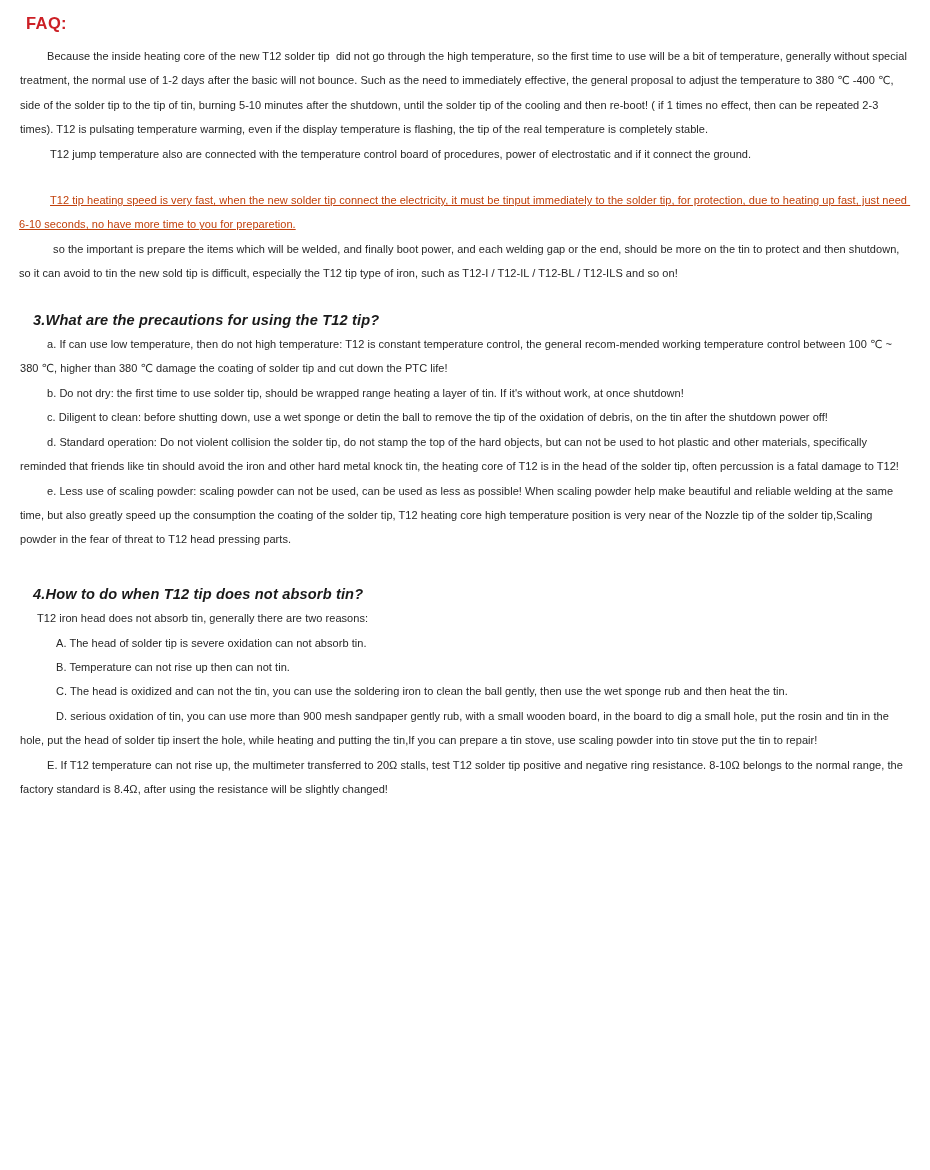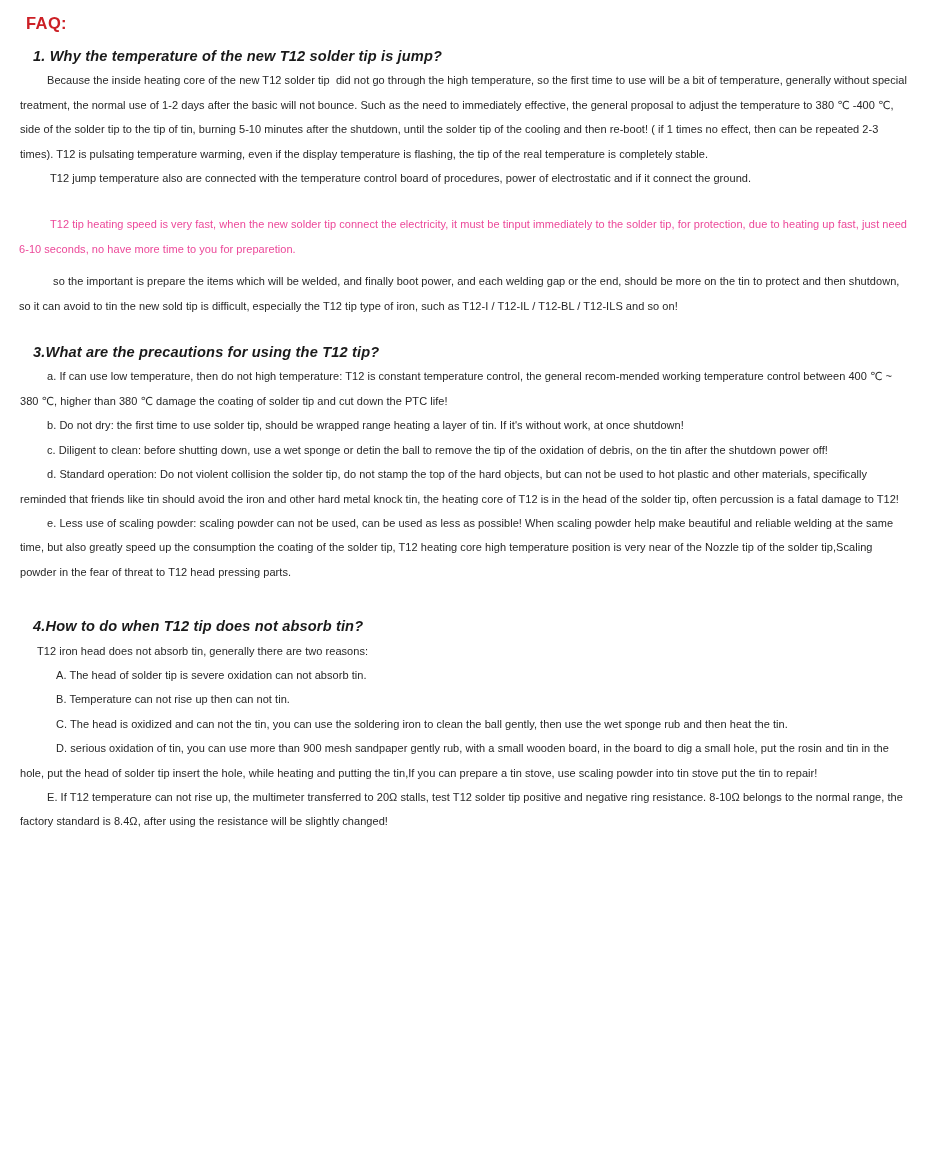--- a/index.html
+++ b/index.html
@@ -84,37 +84,36 @@
 </head>
 <body>
 
 <div class="page">
 
   <div class="faq-title" style="color: rgb(204, 32, 38);">FAQ:</div>
 
   <div class="body-wrap">
 
     <div class="qa-block">
-      <p class="heading">1. Why the temperature of the new T12 solder tip is jump?</p>
       <p class="para ind-sm" style="color: rgb(38, 38, 38);">Because the inside heating core of the new T12 solder tip  did not go through the high temperature, so the first time to use will be a bit of temperature, generally without special treatment, the normal use of 1-2 days after the basic will not bounce. Such as the need to immediately effective, the general proposal to adjust the temperature to 380 ℃ -400 ℃, side of the solder tip to the tip of tin, burning 5-10 minutes after the shutdown, until the solder tip of the cooling and then re-boot! ( if 1 times no effect, then can be repeated 2-3 times). T12 is pulsating temperature warming, even if the display temperature is flashing, the tip of the real temperature is completely stable.</p>
       <p class="para ind-md" style="color: rgb(38, 38, 38);">T12 jump temperature also are connected with the temperature control board of procedures, power of electrostatic and if it connect the ground.</p>
     </div>
 
     <div class="gap-md"></div>
 
     <div class="qa-block">
-      <p class="para ind-md" style="color: #ec4899;">T12 tip heating speed is very fast, when the new solder tip connect the electricity, it must be tinput immediately to the solder tip, for protection, due to heating up fast, just need 6-10 seconds, no have more time to you for preparetion.</p>
-      <p class="para ind-md" style="color: rgb(38, 38, 38); margin-top: 8px;"> so the important is prepare the items which will be welded, and finally boot power, and each welding gap or the end, should be more on the tin to protect and then shutdown, so it can avoid to tin the new sold tip is difficult, especially the T12 tip type of iron, such as T12-I / T12-IL / T12-BL / T12-ILS and so on!</p>
+      <p class="para ind-md" style="color: #c2410c; text-decoration: underline;">T12 tip heating speed is very fast, when the new solder tip connect the electricity, it must be tinput immediately to the solder tip, for protection, due to heating up fast, just need 6-10 seconds, no have more time to you for preparetion.</p>
+      <p class="para ind-md" style="color: rgb(38, 38, 38);"> so the important is prepare the items which will be welded, and finally boot power, and each welding gap or the end, should be more on the tin to protect and then shutdown, so it can avoid to tin the new sold tip is difficult, especially the T12 tip type of iron, such as T12-I / T12-IL / T12-BL / T12-ILS and so on!</p>
     </div>
 
     <div class="gap-md"></div>
 
     <div class="qa-block">
       <p class="heading">3.What are the precautions for using the T12 tip?</p>
-      <p class="para ind-sm" style="color: rgb(38, 38, 38);">a. If can use low temperature, then do not high temperature: T12 is constant temperature control, the general recom-mended working temperature control between 400 ℃ ~ 380 ℃, higher than 380 ℃ damage the coating of solder tip and cut down the PTC life!</p>
+      <p class="para ind-sm" style="color: rgb(38, 38, 38);">a. If can use low temperature, then do not high temperature: T12 is constant temperature control, the general recom-mended working temperature control between 100 ℃ ~ 380 ℃, higher than 380 ℃ damage the coating of solder tip and cut down the PTC life!</p>
       <p class="para ind-sm" style="color: rgb(38, 38, 38);">b. Do not dry: the first time to use solder tip, should be wrapped range heating a layer of tin. If it's without work, at once shutdown!</p>
       <p class="para ind-sm" style="color: rgb(38, 38, 38);">c. Diligent to clean: before shutting down, use a wet sponge or detin the ball to remove the tip of the oxidation of debris, on the tin after the shutdown power off!</p>
       <p class="para ind-sm" style="color: rgb(38, 38, 38);">d. Standard operation: Do not violent collision the solder tip, do not stamp the top of the hard objects, but can not be used to hot plastic and other materials, specifically reminded that friends like tin should avoid the iron and other hard metal knock tin, the heating core of T12 is in the head of the solder tip, often percussion is a fatal damage to T12!</p>
       <p class="para ind-sm" style="color: rgb(38, 38, 38);">e. Less use of scaling powder: scaling powder can not be used, can be used as less as possible! When scaling powder help make beautiful and reliable welding at the same time, but also greatly speed up the consumption the coating of the solder tip, T12 heating core high temperature position is very near of the Nozzle tip of the solder tip,Scaling powder in the fear of threat to T12 head pressing parts.</p>
     </div>
 
     <div class="gap-lg"></div>
 
     <div class="qa-block">
       <p class="heading">4.How to do when T12 tip does not absorb tin?</p>

